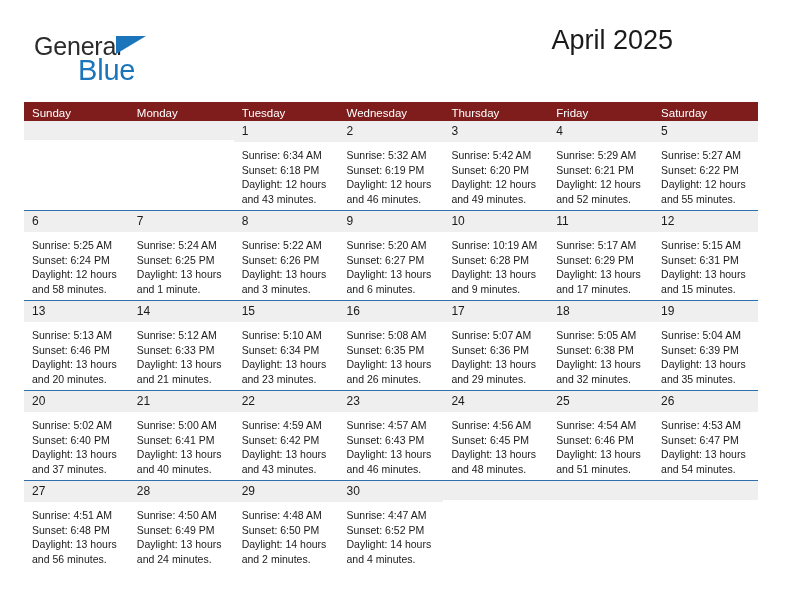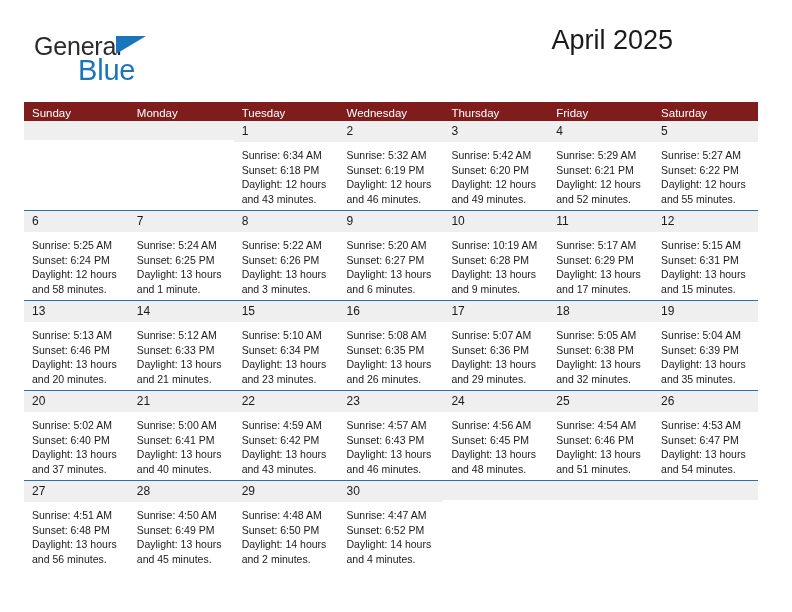--- a/index.html
+++ b/index.html
@@ -413,21 +413,21 @@
               <div>Daylight: 13 hours</div>
               <div>and 56 minutes.</div>
             </div>
           </td>
           <td>
             <div class="daynum">28</div>
             <div class="details">
               <div>Sunrise: 4:50 AM</div>
               <div>Sunset: 6:49 PM</div>
               <div>Daylight: 13 hours</div>
-              <div>and 45 minutes.</div>
+              <div>and 24 minutes.</div>
             </div>
           </td>
           <td>
             <div class="daynum">29</div>
             <div class="details">
               <div>Sunrise: 4:48 AM</div>
               <div>Sunset: 6:50 PM</div>
               <div>Daylight: 14 hours</div>
               <div>and 2 minutes.</div>
             </div>

